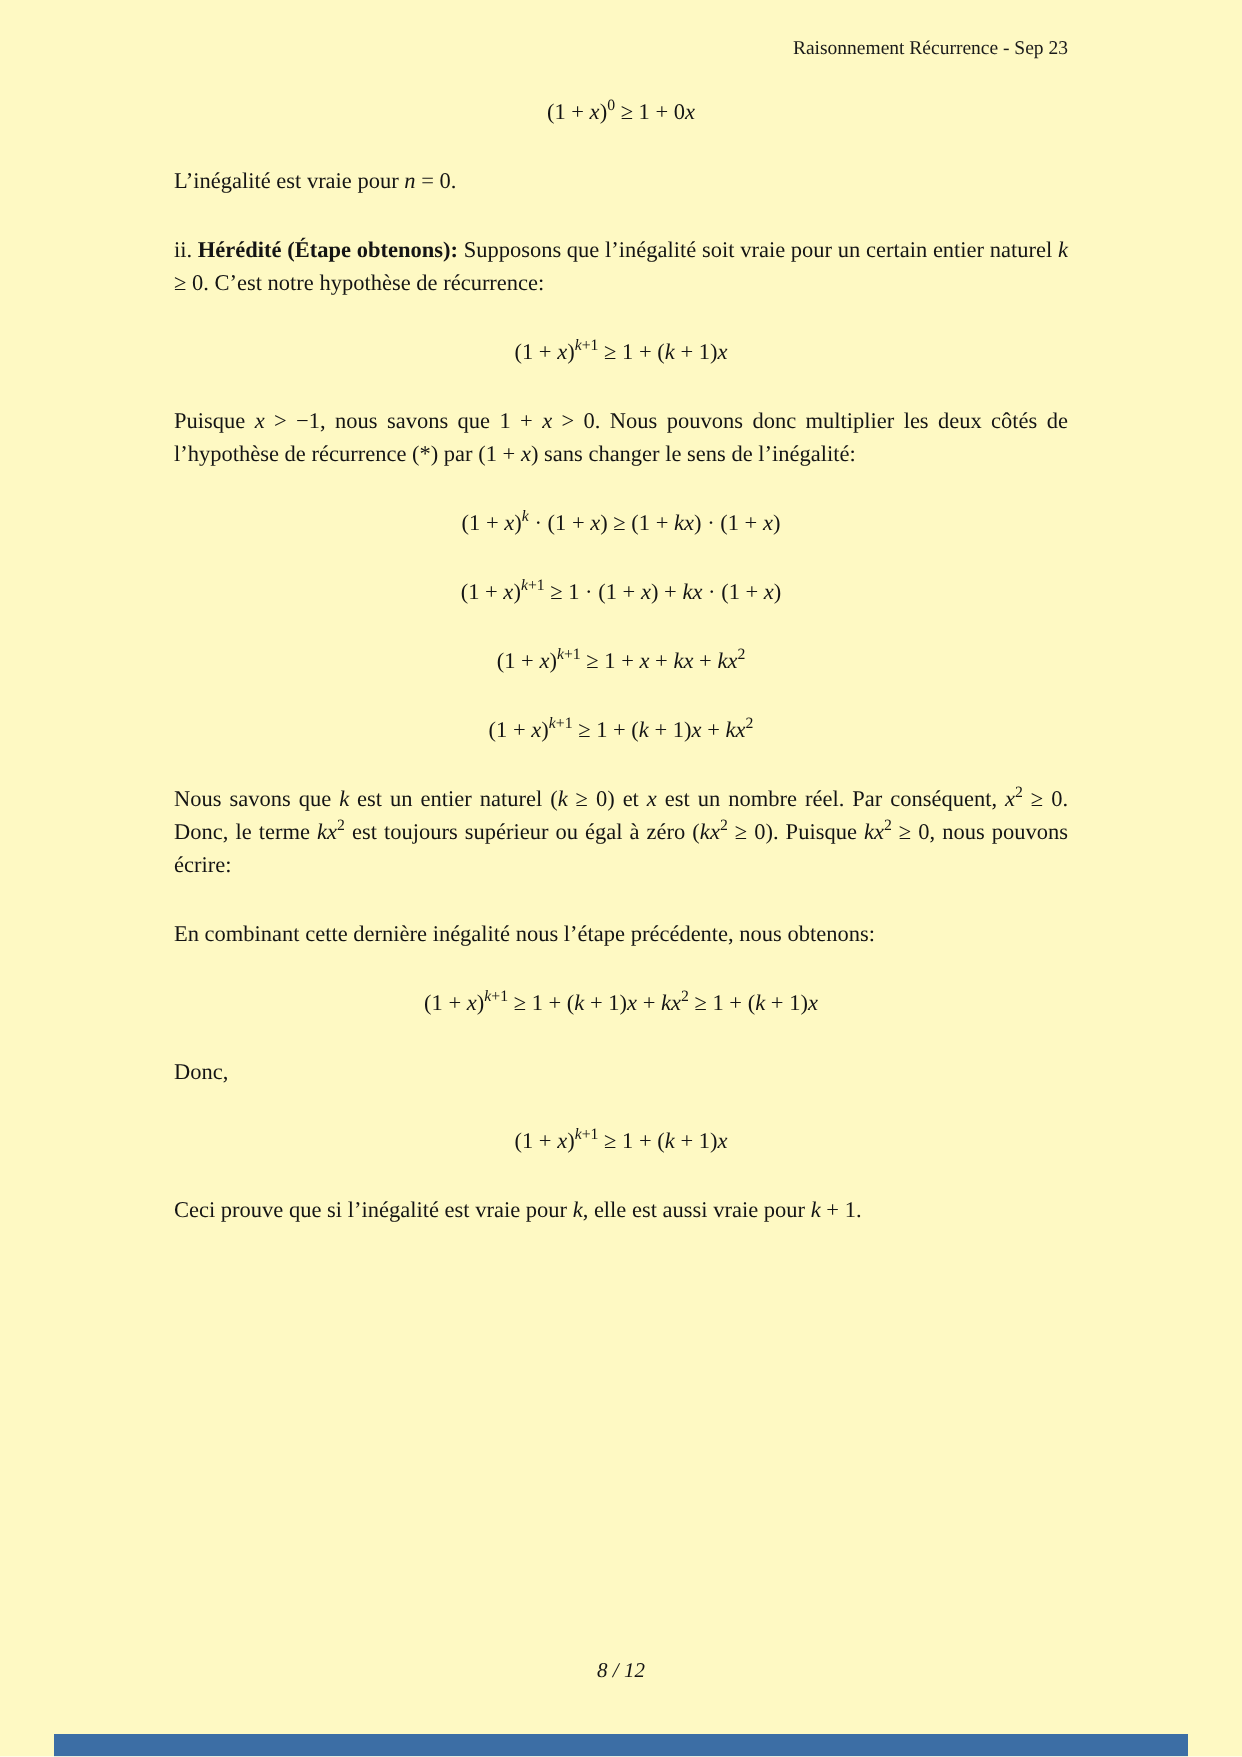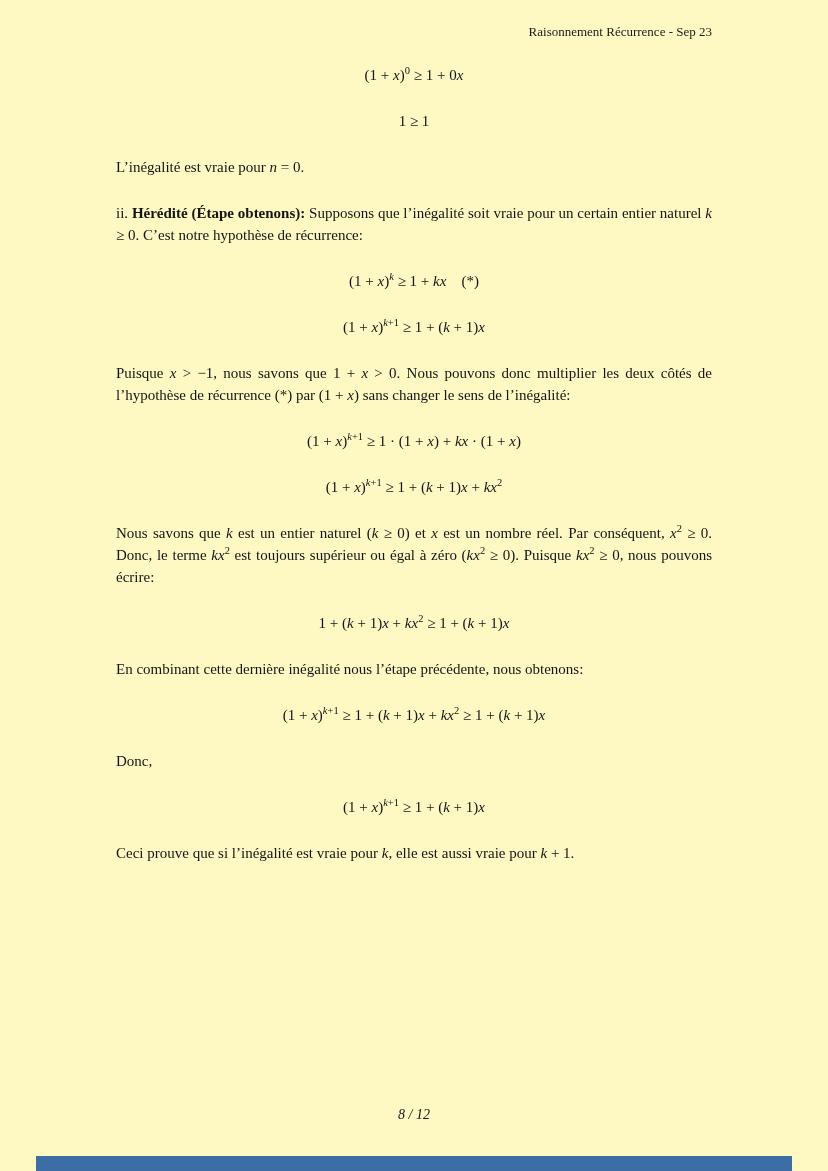--- a/index.html
+++ b/index.html
@@ -53,38 +53,37 @@
   }
 </style>
 </head>
 <body>
 
 <div class="page">
   <div class="content">
     <div class="doc-header">Raisonnement Récurrence - Sep 23</div>
 
     <div class="equation first">(1 + <i>x</i>)<sup>0</sup> ≥ 1 + 0<i>x</i></div>
-    <div class="equation">1 ≥ 1</div>
 
     <div class="para">L’inégalité est vraie pour <span class="mi"><i>n</i></span> = 0.</div>
     <div class="para">ii. <span class="bold">Hérédité (Étape obtenons):</span> Supposons que l’inégalité soit vraie pour un certain entier naturel <span class="mi"><i>k</i></span> ≥ 0. C’est notre hypothèse de récurrence:</div>
 
-    <div class="equation">(1 + <i>x</i>)<sup><i>k</i></sup> ≥ 1 + <i>k</i><i>x</i>    (*)</div>
 
 
     <div class="equation">(1 + <i>x</i>)<sup><i>k</i>+1</sup> ≥ 1 + (<i>k</i> + 1)<i>x</i></div>
 
     <div class="para">Puisque <span class="mi"><i>x</i></span> &gt; −1, nous savons que 1 + <span class="mi"><i>x</i></span> &gt; 0. Nous pouvons donc multiplier les deux côtés de l’hypothèse de récurrence (*) par (1 + <span class="mi"><i>x</i></span>) sans changer le sens de l’inégalité:</div>
 
+    <div class="equation">(1 + <i>x</i>)<sup><i>k</i></sup> · (1 + <i>x</i>) ≥ (1 + <i>k</i><i>x</i>) · (1 + <i>x</i>)</div>
     <div class="equation">(1 + <i>x</i>)<sup><i>k</i>+1</sup> ≥ 1 · (1 + <i>x</i>) + <i>k</i><i>x</i> · (1 + <i>x</i>)</div>
+    <div class="equation">(1 + <i>x</i>)<sup><i>k</i>+1</sup> ≥ 1 + <i>x</i> + <i>k</i><i>x</i> + <i>k</i><i>x</i><sup>2</sup></div>
     <div class="equation">(1 + <i>x</i>)<sup><i>k</i>+1</sup> ≥ 1 + (<i>k</i> + 1)<i>x</i> + <i>k</i><i>x</i><sup>2</sup></div>
 
     <div class="para">Nous savons que <span class="mi"><i>k</i></span> est un entier naturel (<span class="mi"><i>k</i></span> ≥ 0) et <span class="mi"><i>x</i></span> est un nombre réel. Par conséquent, <span class="mi"><i>x</i><sup>2</sup></span> ≥ 0. Donc, le terme <span class="mi"><i>k</i><i>x</i><sup>2</sup></span> est toujours supérieur ou égal à zéro (<span class="mi"><i>k</i><i>x</i><sup>2</sup></span> ≥ 0). Puisque <span class="mi"><i>k</i><i>x</i><sup>2</sup></span> ≥ 0, nous pouvons écrire:</div>
 
-    <div class="equation">1 + (<i>k</i> + 1)<i>x</i> + <i>k</i><i>x</i><sup>2</sup> ≥ 1 + (<i>k</i> + 1)<i>x</i></div>
 
     <div class="para">En combinant cette dernière inégalité nous l’étape précédente, nous obtenons:</div>
 
     <div class="equation">(1 + <i>x</i>)<sup><i>k</i>+1</sup> ≥ 1 + (<i>k</i> + 1)<i>x</i> + <i>k</i><i>x</i><sup>2</sup> ≥ 1 + (<i>k</i> + 1)<i>x</i></div>
 
     <div class="para">Donc,</div>
 
     <div class="equation">(1 + <i>x</i>)<sup><i>k</i>+1</sup> ≥ 1 + (<i>k</i> + 1)<i>x</i></div>
 
     <div class="para">Ceci prouve que si l’inégalité est vraie pour <span class="mi"><i>k</i></span>, elle est aussi vraie pour <span class="mi"><i>k</i></span> + 1.</div>

